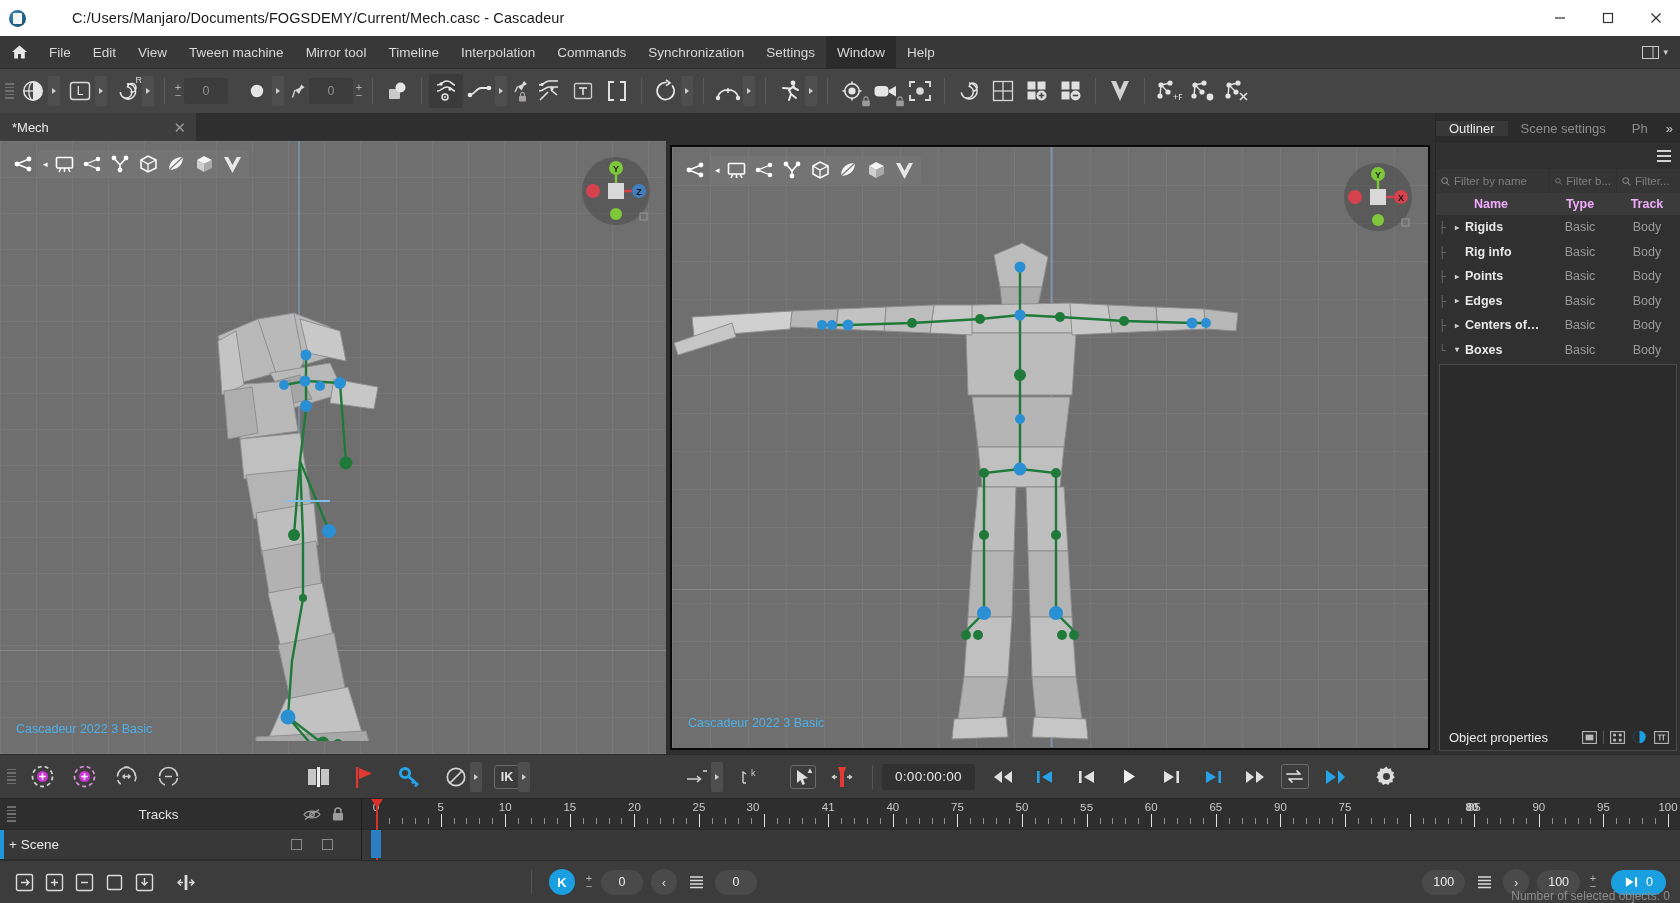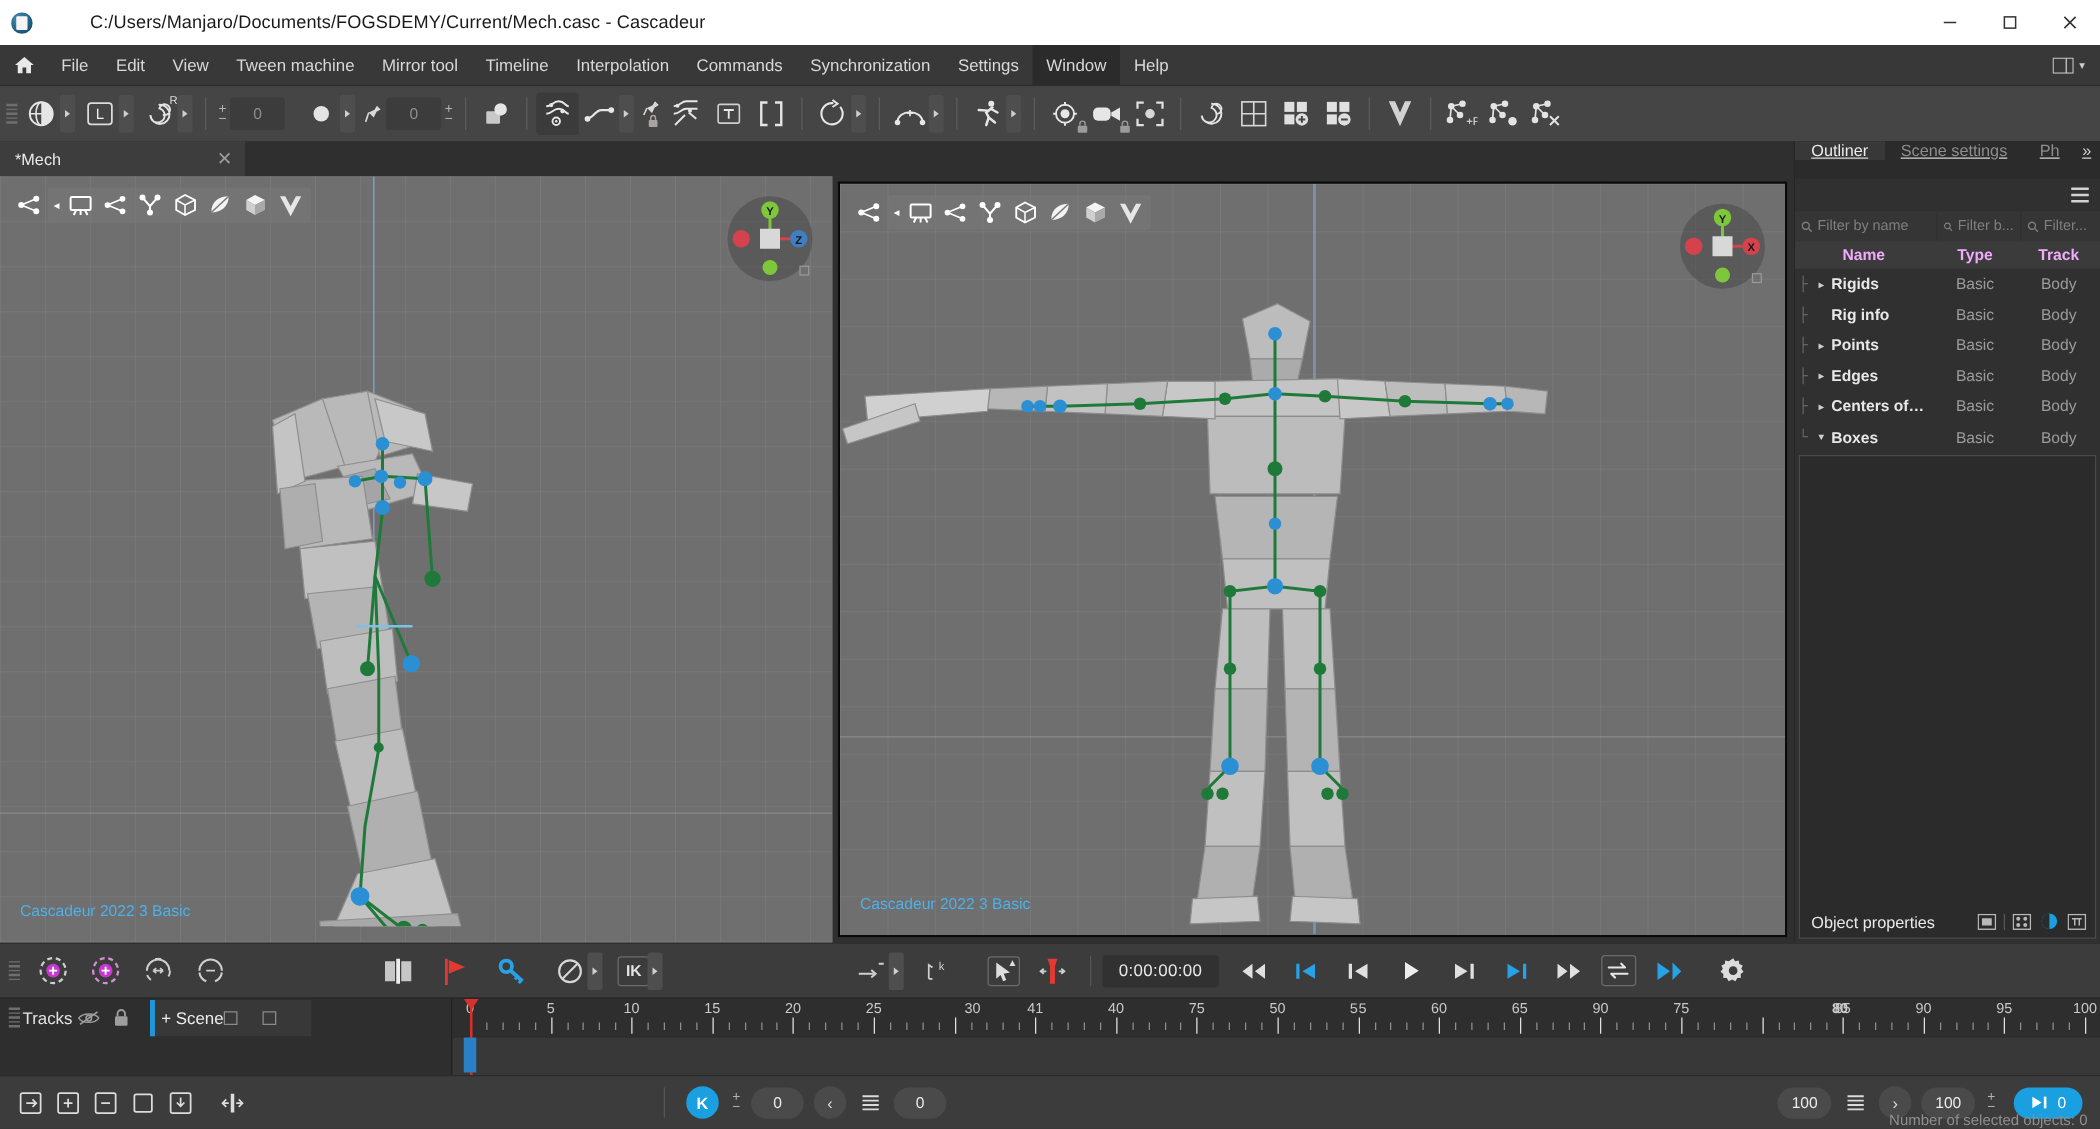--- a/index.html
+++ b/index.html
@@ -126,21 +126,21 @@
   .vptoolbar .vcaret { color: #fff; font-size: 9px; padding: 0 3px; }
 
   .gizmo { position: absolute; top: 14px; right: 14px; width: 72px; height: 72px; z-index: 7; }
   .watermark {
     position: absolute; left: 16px; bottom: 18px; color: #4db0e8; font-size: 12.5px; z-index: 7;
   }
 
   
   .rdock { flex: 0 0 245px; background: #303030; display: flex; flex-direction: column; min-width: 0;
            border-left: 1px solid #262626; }
-  .rtabs { height: 30px; display: flex; align-items: flex-start; background: #2b2b2b; flex: 0 0 30px; text-decoration: underline; }
+  .rtabs { height: 30px; display: flex; align-items: center; background: #2b2b2b; flex: 0 0 30px; }
   .rtab { display: flex; align-items: center; padding: 0 13px; font-size: 13px; color: #8d8d8d; white-space: nowrap; }
   .rtab.active { background: #383838; color: #ececec; }
   .rtab.dim { overflow: hidden; max-width: 34px; }
   .rchev { margin-left: auto; display: flex; align-items: center; padding: 0 7px; color: #ccc; font-size: 13px; }
 
   .rtoolrow { height: 26px; display: flex; align-items: center; justify-content: flex-end;
               padding-right: 9px; flex: 0 0 26px; background: #303030; }
   .hamb { display: flex; flex-direction: column; gap: 3px; }
   .hamb i { width: 14px; height: 2px; background: #d2d2d2; display: block; }
 
@@ -175,21 +175,21 @@
              flex: 0 0 44px; border-top: 1px solid #2b2b2b; }
   .pbtn { width: 32px; height: 32px; display: flex; align-items: center; justify-content: center;
           color: #dcdcdc; border-radius: 3px; }
   .pbtn.boxed { border: 1px solid #6b6b6b; width: 26px; height: 24px; }
   .timecode { background: #313131; border-radius: 3px; height: 26px; display: flex; align-items: center;
               padding: 0 13px; font-size: 13.5px; color: #e8e8e8; letter-spacing: 0.3px; }
   .psep { width: 1px; height: 24px; background: #555; margin: 0 9px; flex: 0 0 1px; }
 
   
   .tlwrap { flex: 0 0 62px; display: flex; background: #2e2e2e; border-top: 1px solid #262626; }
-  .tlnames { flex: 0 0 362px; display: flex; flex-direction: row; border-right: 1px solid #1f1f1f; }
+  .tlnames { flex: 0 0 362px; display: flex; flex-direction: column; border-right: 1px solid #1f1f1f; }
   .tlhead { height: 30px; display: flex; align-items: center; background: #2e2e2e; flex: 0 0 30px; }
   .tlhead .t { flex: 1 1 auto; text-align: center; font-size: 13.5px; color: #e2e2e2; }
   .tlhead .hicon { width: 26px; display: flex; align-items: center; justify-content: center; color: #9d9d9d; }
   .tlrow { height: 30px; display: flex; align-items: center; background: #383838;
            border-top: 1px solid #2a2a2a; position: relative; }
   .tlrow .accent { position: absolute; left: 0; top: 0; bottom: 0; width: 4px; background: #2196d6; }
   .tlrow .lbl { font-size: 13.5px; color: #ececec; margin-left: 9px; }
   .tlrow .boxes { margin-left: auto; display: flex; gap: 20px; padding-right: 28px; }
   .tlrow .cb { width: 11px; height: 11px; border: 1px solid #8b8b8b; }
 
@@ -1292,21 +1292,21 @@
           <div class="tick" style="left: 1267.24px; top: 19px; height: 6px; background: rgb(142, 142, 142);"></div>
           <div class="tick" style="left: 1280.16px; top: 19px; height: 6px; background: rgb(142, 142, 142);"></div>
           <div class="tick" style="left: 1293.08px; top: 19px; height: 6px; background: rgb(142, 142, 142);"></div>
           <div class="tick" style="left: 1306px; top: 15px; height: 13px; background: rgb(226, 226, 226);"></div>
           <div class="rnum" style="left: 14px;">0</div>
           <div class="rnum" style="left: 78.6px;">5</div>
           <div class="rnum" style="left: 143.2px;">10</div>
           <div class="rnum" style="left: 207.8px;">15</div>
           <div class="rnum" style="left: 272.4px;">20</div>
           <div class="rnum" style="left: 337px;">25</div>
-          <div class="rnum" style="left: 416px;">30</div>
+          <div class="rnum" style="left: 391px;">30</div>
           <div class="rnum" style="left: 466.2px;">41</div>
           <div class="rnum" style="left: 530.8px;">40</div>
           <div class="rnum" style="left: 595.4px;">75</div>
           <div class="rnum" style="left: 660px;">50</div>
           <div class="rnum" style="left: 724.6px; font-family: Liberation Mono, monospace;">55</div>
           <div class="rnum" style="left: 789.2px;">60</div>
           <div class="rnum" style="left: 853.8px;">65</div>
           <div class="rnum" style="left: 918.4px;">90</div>
           <div class="rnum" style="left: 983px;">75</div>
           <div class="rnum" style="left: 1110px; font-weight: bold;">80</div>

